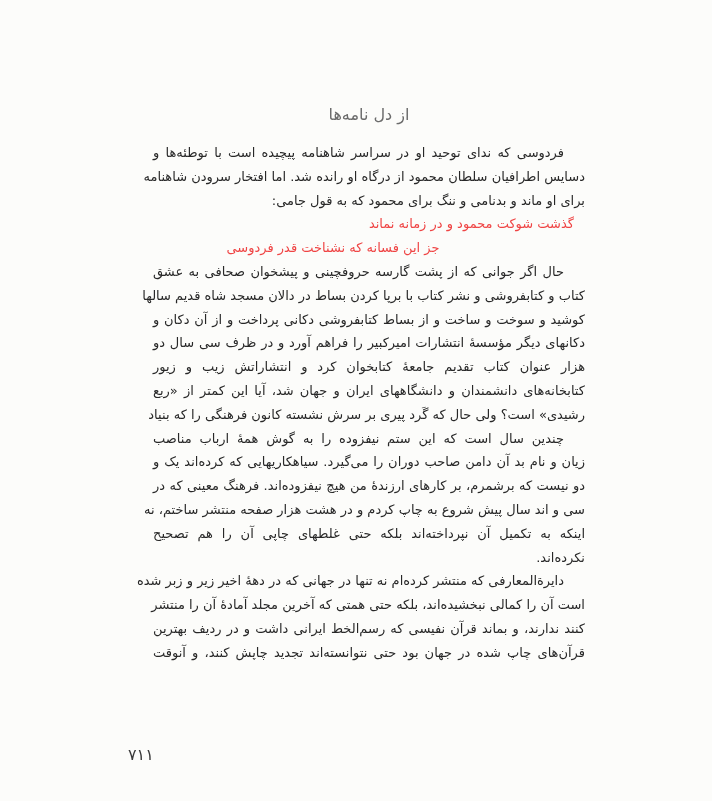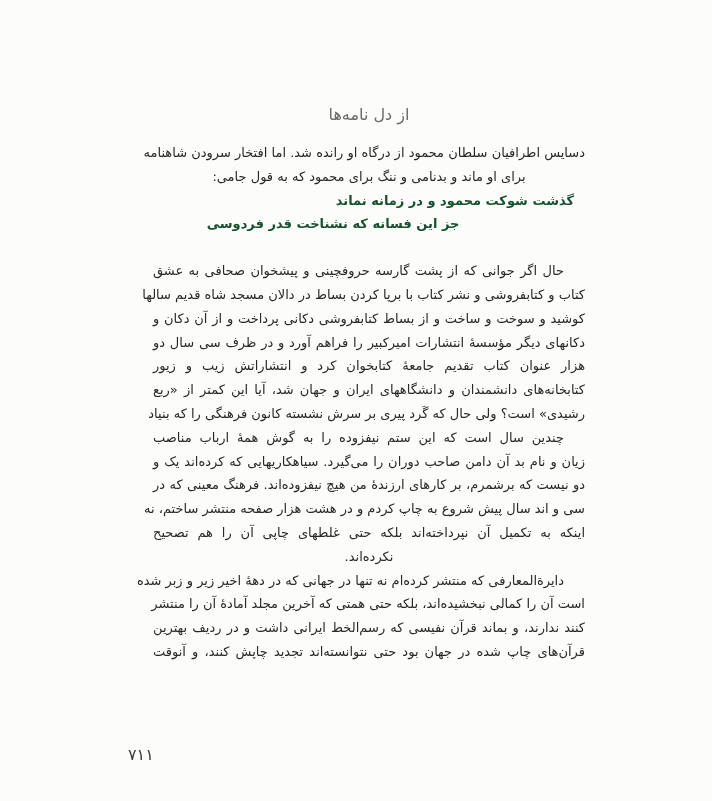--- a/index.html
+++ b/index.html
@@ -30,53 +30,54 @@
     position: absolute;
     top: 141px;
     right: 127px;
     width: 432px;
     direction: rtl;
     font-size: 13px;
     line-height: 23.8px;
     color: #282828;
   }
   .block { margin: 0; }
-  .block.gap-before { margin-top: 23px; }
+  .block.gap-before { }
   .line {
     white-space: nowrap;
     text-align: justify;
     text-align-last: justify;
   }
-  .line.ragged { text-align: center; text-align-last: auto; }
+  .line.ragged { text-align: right; text-align-last: auto; }
   .line.indent { padding-right: 21px; }
   .block-verse .line {
-    font-weight: bold;
+    font-weight: normal;
     text-align: right;
     text-align-last: auto;
-    color: #14532d;
+    color: #ef4444;
   }
   .block-verse .line.v1 { padding-right: 11px; }
   .block-verse .line.v2 { padding-right: 72px; text-align: center; }
   .folio {
     position: absolute;
     top: 745px;
     left: 128px;
     font-size: 16px;
     color: #3a3a3a;
     letter-spacing: 1px;
   }
 </style>
 </head>
 <body>
 
 <div class="page">
   <div class="running-head">از دل نامه‌ها</div>
 
   <div class="body-text" id="body-text">
       <div class="block block-prose">
+        <div class="line indent">فردوسی که ندای توحید او در سراسر شاهنامه پیچیده است با توطئه‌ها و</div>
         <div class="line">دسایس اطرافیان سلطان محمود از درگاه او رانده شد. اما افتخار سرودن شاهنامه</div>
         <div class="line ragged">برای او ماند و بدنامی و ننگ برای محمود که به قول جامی:</div>
       </div>
       <div class="block block-verse">
         <div class="line v1">گذشت شوکت محمود و در زمانه نماند</div>
         <div class="line v2">جز این فسانه که نشناخت قدر فردوسی</div>
       </div>
       <div class="block block-prose gap-before">
         <div class="line indent">حال اگر جوانی که از پشت گارسه حروفچینی و پیشخوان صحافی به عشق</div>
         <div class="line">کتاب و کتابفروشی و نشر کتاب با برپا کردن بساط در دالان مسجد شاه قدیم سالها</div>

